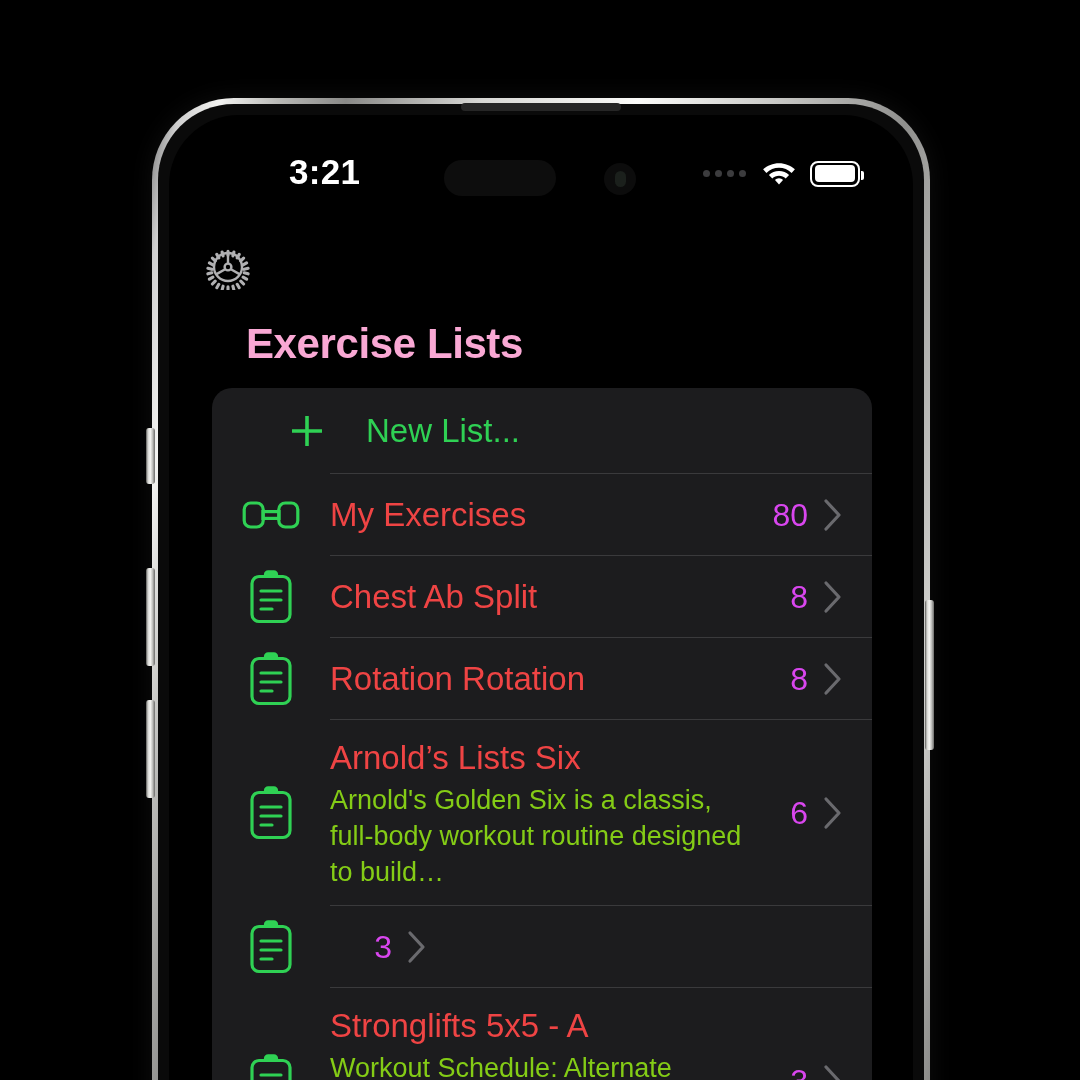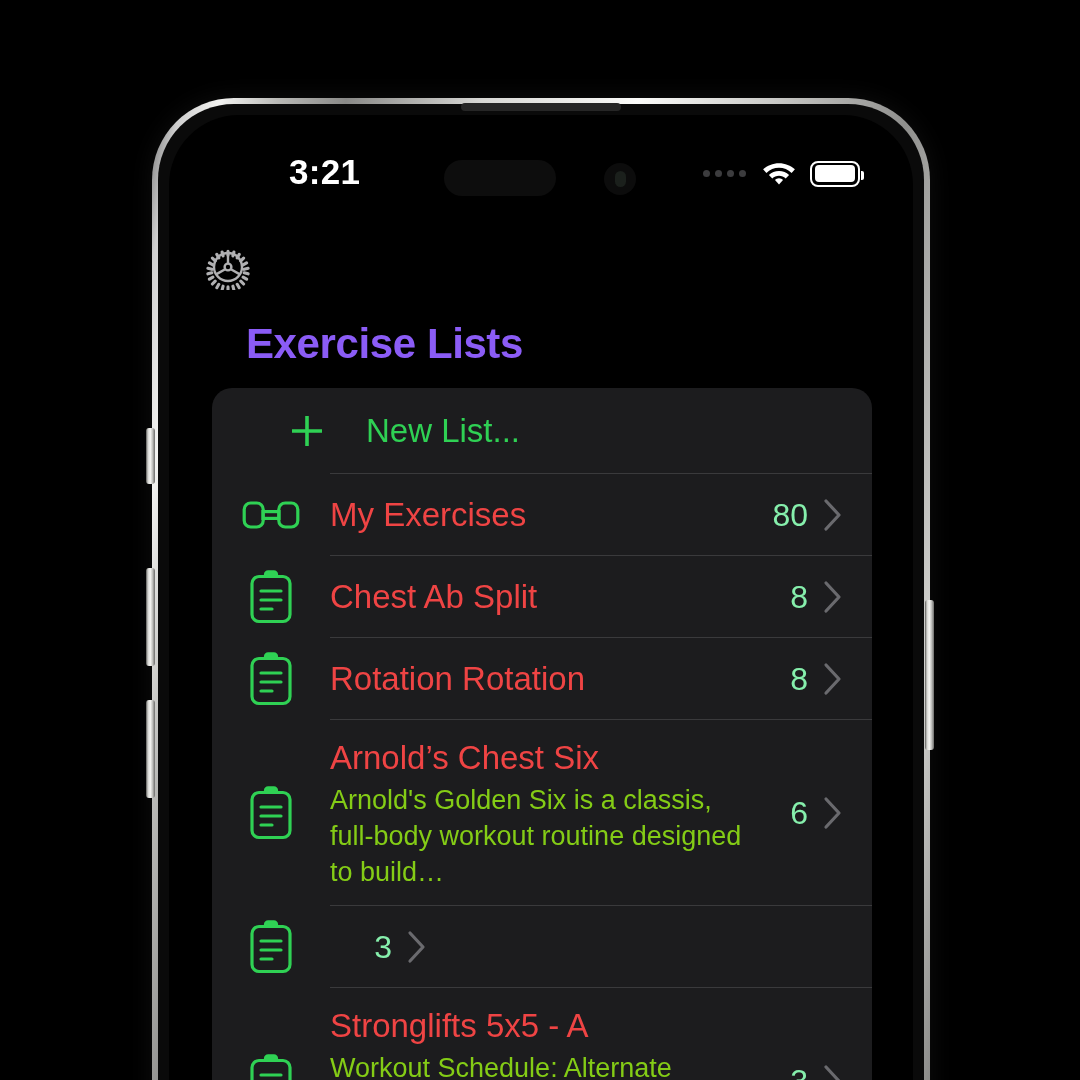--- a/index.html
+++ b/index.html
@@ -195,21 +195,21 @@
     top: 244px;
     width: 46px;
     height: 46px;
   }
   .page-title {
     position: absolute;
     left: 246px;
     top: 320px;
     font-size: 42px;
     font-weight: 700;
-    color: #8b5cf6;
+    color: #f9a8d4;
     letter-spacing: -0.4px;
   }
 
   
   .list-panel {
     position: absolute;
     left: 212px;
     top: 388px;
     width: 660px;
     border-radius: 20px;
@@ -245,21 +245,21 @@
   .row-sub {
     font-size: 27px;
     color: #84cc16;
     line-height: 36px;
     margin-top: 2px;
     max-width: 430px;
   }
   .row-count {
     flex: 0 0 auto;
     font-size: 32px;
-    color: #86efac;
+    color: #d946ef;
     text-align: right;
     min-width: 52px;
     padding-left: 10px;
   }
   .row-chevron {
     flex: 0 0 auto;
     width: 34px;
     display: flex;
     justify-content: center;
     align-items: center;
@@ -412,21 +412,21 @@
 
     <div class="row">
       <div class="row-icon">
         <svg width="46" height="56" viewBox="0 0 46 56">
           <rect x="4" y="7.5" width="38" height="45" rx="7" fill="none" stroke="#2fd154" stroke-width="3.2"></rect>
           <path d="M17.5 7.5 V5.5 a2.6 2.6 0 0 1 2.6-2.6 h5.8 a2.6 2.6 0 0 1 2.6 2.6 V7.5 z" fill="#2fd154" stroke="#2fd154" stroke-width="3.2" stroke-linejoin="round"></path>
           <path d="M13 22 H33 M13 31 H33 M13 40 H24" stroke="#2fd154" stroke-width="3.2" stroke-linecap="round"></path>
         </svg>
       </div>
       <div class="row-body">
-        <div class="row-title">Arnold’s Chest Six</div>
+        <div class="row-title">Arnold’s Lists Six</div>
         <div class="row-sub">Arnold's Golden Six is a classis, full-body workout routine designed to build…</div>
       </div>
       <div class="row-count">6</div>
       <div class="row-chevron">
         <svg width="20" height="34" viewBox="0 0 20 34">
           <path d="M3 3 L16 17 L3 31" fill="none" stroke="#6a6a6e" stroke-width="3.2" stroke-linecap="round" stroke-linejoin="round"></path>
         </svg>
       </div>
       <div class="row-sep"></div>
     </div>

